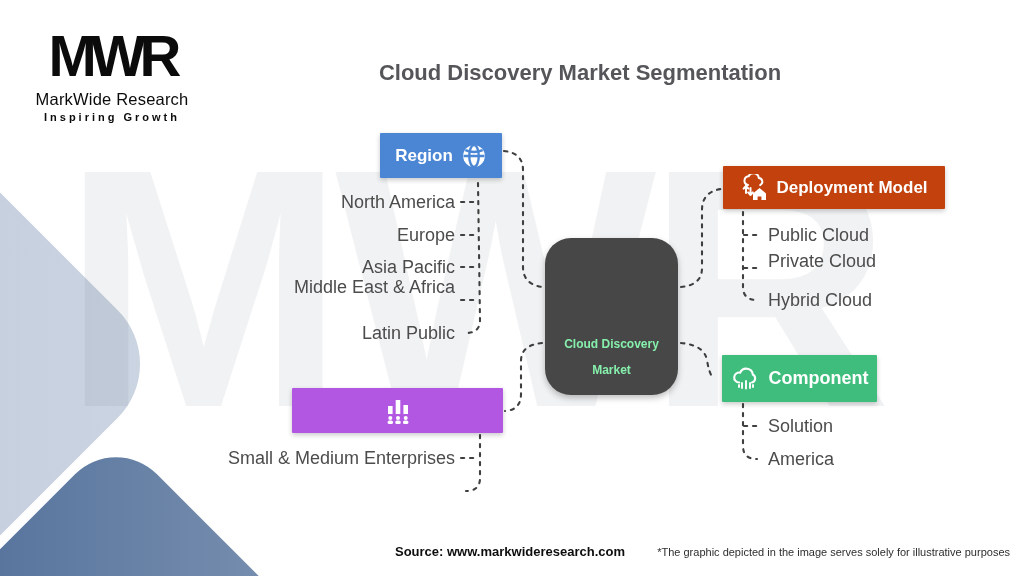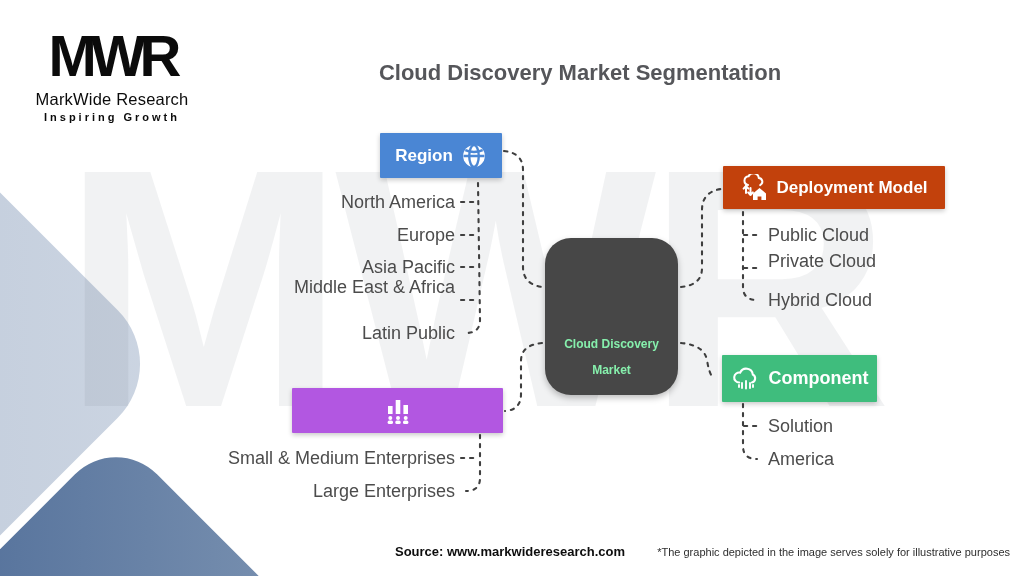--- a/index.html
+++ b/index.html
@@ -138,19 +138,18 @@
         <rect x="20.4" y="9" width="4.6" height="9" fill="#ffffff"></rect>
         <circle cx="7.3" cy="22" r="2" fill="#ffffff"></circle>
         <circle cx="15" cy="22" r="2" fill="#ffffff"></circle>
         <circle cx="22.7" cy="22" r="2" fill="#ffffff"></circle>
         <rect x="4.6" y="24.6" width="5.4" height="3.4" rx="1.6" fill="#ffffff"></rect>
         <rect x="12.3" y="24.6" width="5.4" height="3.4" rx="1.6" fill="#ffffff"></rect>
         <rect x="20" y="24.6" width="5.4" height="3.4" rx="1.6" fill="#ffffff"></rect>
       </svg>
     </div>
     <div class="item r" style="top:447px">Small &amp; Medium Enterprises</div>
-    <div class="item r" style="top:480px">Large Enterprises</div>
 
     <div class="source">Source: www.markwideresearch.com</div>
     <div class="disclaimer">*The graphic depicted in the image serves solely for illustrative purposes</div>
 
   </div>
 </div>
 
 </body></html>

